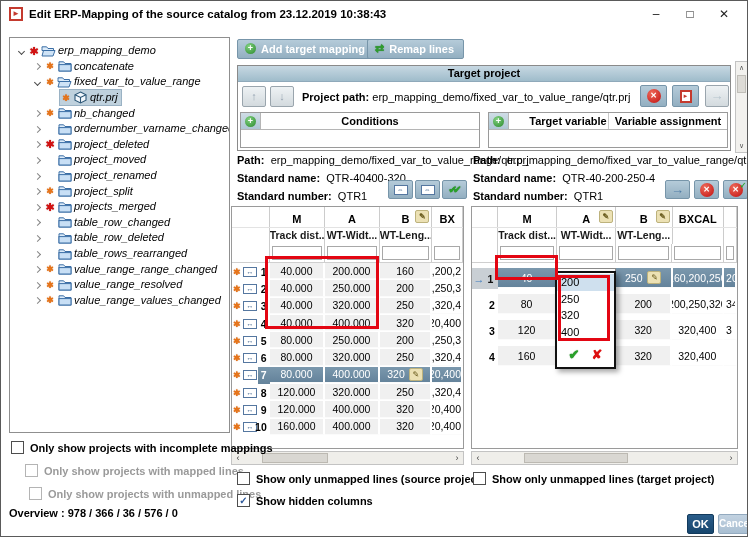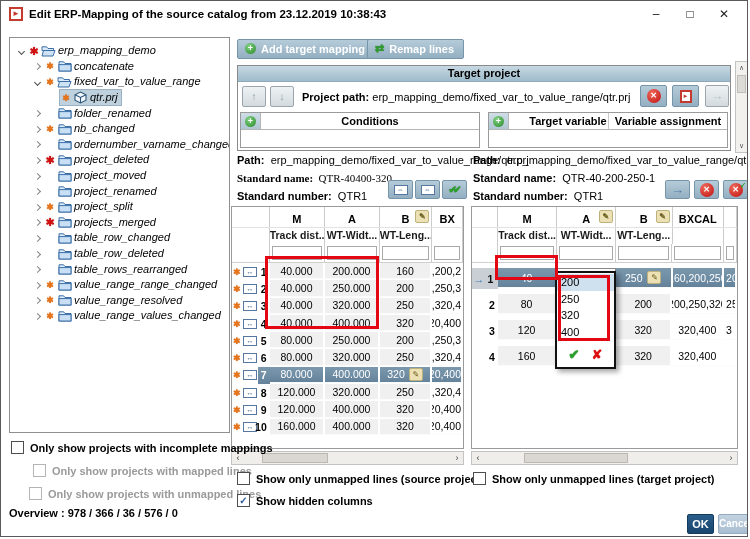--- a/index.html
+++ b/index.html
@@ -188,33 +188,20 @@
               <path d="M6.5 1 L12 3.8 V9.2 L6.5 12 L1 9.2 V3.8 z" fill="#f3f8fd" stroke="#2c5777" stroke-width="1.1"></path>
               <path d="M1 3.8 L6.5 6.5 L12 3.8 M6.5 6.5 V12" fill="none" stroke="#2c5777" stroke-width="1.1"></path>
             </svg>
           </span>
           <span class="tlabel">qtr.prj</span>
         </span>
       </div>
       <div class="titem" style="padding-left: 20px;">
         <span class="chev"><span class="c right"></span></span>
         <span class="selwrap">
-          <span class="badge"></span>
-          <span class="ticon">
-            <svg width="14" height="12" viewBox="0 0 14 12">
-              <path d="M1 3.5 V1.8 h4.6 l1.4 1.7 h6 v7.5 H1 z" fill="#dcebf9" stroke="#3b6ea5" stroke-width="1"></path>
-              <rect x="1" y="4.6" width="12" height="6.4" fill="#c8dff5" stroke="#3b6ea5" stroke-width="1"></rect>
-            </svg>
-          </span>
-          <span class="tlabel">folder_renamed</span>
-        </span>
-      </div>
-      <div class="titem" style="padding-left: 20px;">
-        <span class="chev"><span class="c right"></span></span>
-        <span class="selwrap">
           <span class="badge gear">✱</span>
           <span class="ticon">
             <svg width="14" height="12" viewBox="0 0 14 12">
               <path d="M1 3.5 V1.8 h4.6 l1.4 1.7 h6 v7.5 H1 z" fill="#dcebf9" stroke="#3b6ea5" stroke-width="1"></path>
               <rect x="1" y="4.6" width="12" height="6.4" fill="#c8dff5" stroke="#3b6ea5" stroke-width="1"></rect>
             </svg>
           </span>
           <span class="tlabel">nb_changed</span>
         </span>
       </div>
@@ -428,21 +415,21 @@
   <div class="vscroll">
     <div class="arr" style="top:0;">∧</div>
     <div class="thumb"></div>
     <div class="arr" style="bottom:0;">∨</div>
   </div>
 
   <div class="info-line" style="left:236px; top:153px;">
     <span class="lbl">Path:</span>&nbsp;
     <span>erp_mapping_demo/fixed_var_to_value_range/qtr.prj</span>
   </div>
-  <div class="info-line" style="left:236px; top:171px;font-family:Liberation Serif, serif;">
+  <div class="info-line" style="left:236px; top:171px;">
     <span class="lbl">Standard name:</span>&nbsp;
     <span>QTR-40400-320</span>
   </div>
   <div class="info-line" style="left:236px; top:189px;">
     <span class="lbl">Standard number:</span>&nbsp;
     <span>QTR1</span>
   </div>
   <div class="mini-btn" style="left:387px; top:179px;">
     <span class="mapwin">⇔</span>
   </div>
@@ -452,21 +439,21 @@
   <div class="mini-btn" style="left:441px; top:179px;">
     <span class="dblcheck">✔✔</span>
   </div>
 
   <div class="info-line" style="left:472px; top:153px;">
     <span class="lbl">Path:</span>&nbsp;
     <span>erp_mapping_demo/fixed_var_to_value_range/qtr.prj</span>
   </div>
   <div class="info-line" style="left:472px; top:171px;">
     <span class="lbl">Standard name:</span>&nbsp;
-    <span>QTR-40-200-250-1</span>
+    <span>QTR-40-200-250-4</span>
   </div>
   <div class="info-line" style="left:472px; top:189px;">
     <span class="lbl">Standard number:</span>&nbsp;
     <span>QTR1</span>
   </div>
   <div class="mini-btn" style="left:664px; top:179px;">
     <span class="blue-arrow">→</span>
   </div>
   <div class="mini-btn" style="left:693px; top:179px;">
     <span class="red-circle">✕</span>
@@ -773,21 +760,21 @@
           <div class="cell vcell" style="width: 59px;">
             <span></span>
           </div>
           <div class="cell vcell" style="width: 57px;">
             <span>200</span>
           </div>
           <div class="cell vcell last" style="width: 52px; background: rgb(255, 255, 255); justify-content: center;">
             <span>200,250,320</span>
           </div>
           <div class="cell vcell leftclip" style="width: 13px;">
-            <span>25</span>
+            <span>34</span>
           </div>
         </div>
         <div class="trow">
           <div class="cell numcell" style="width: 26px;">
             <span>3</span>
           </div>
           <div class="cell vcell" style="width: 60px;">
             <span>120</span>
           </div>
           <div class="cell vcell" style="width: 59px;">
@@ -851,21 +838,21 @@
   <div class="hscroll" style="left:470px; width:267px;">
     <div class="arr" style="left:0;">‹</div>
     <div class="thumb" style="left:52px; width:104px;"></div>
     <div class="arr" style="right:0;">›</div>
   </div>
 
   <div class="cbrow" style="left:10px; top:440px;">
     <span class="cbox"></span>
     <span class="cblabel">Only show projects with incomplete mappings</span>
   </div>
-  <div class="cbrow disabled" style="left:32px; top:463px;">
+  <div class="cbrow disabled" style="left:24px; top:463px;">
     <span class="cbox"></span>
     <span class="cblabel">Only show projects with mapped lines</span>
   </div>
   <div class="cbrow disabled" style="left:28px; top:486px;">
     <span class="cbox"></span>
     <span class="cblabel">Only show projects with unmapped lines</span>
   </div>
   <div class="overview" style="left:8px; top:506px;">Overview : 978 / 366 / 36 / 576 / 0</div>
 
   <div class="cbrow" style="left:236px; top:471px;">

